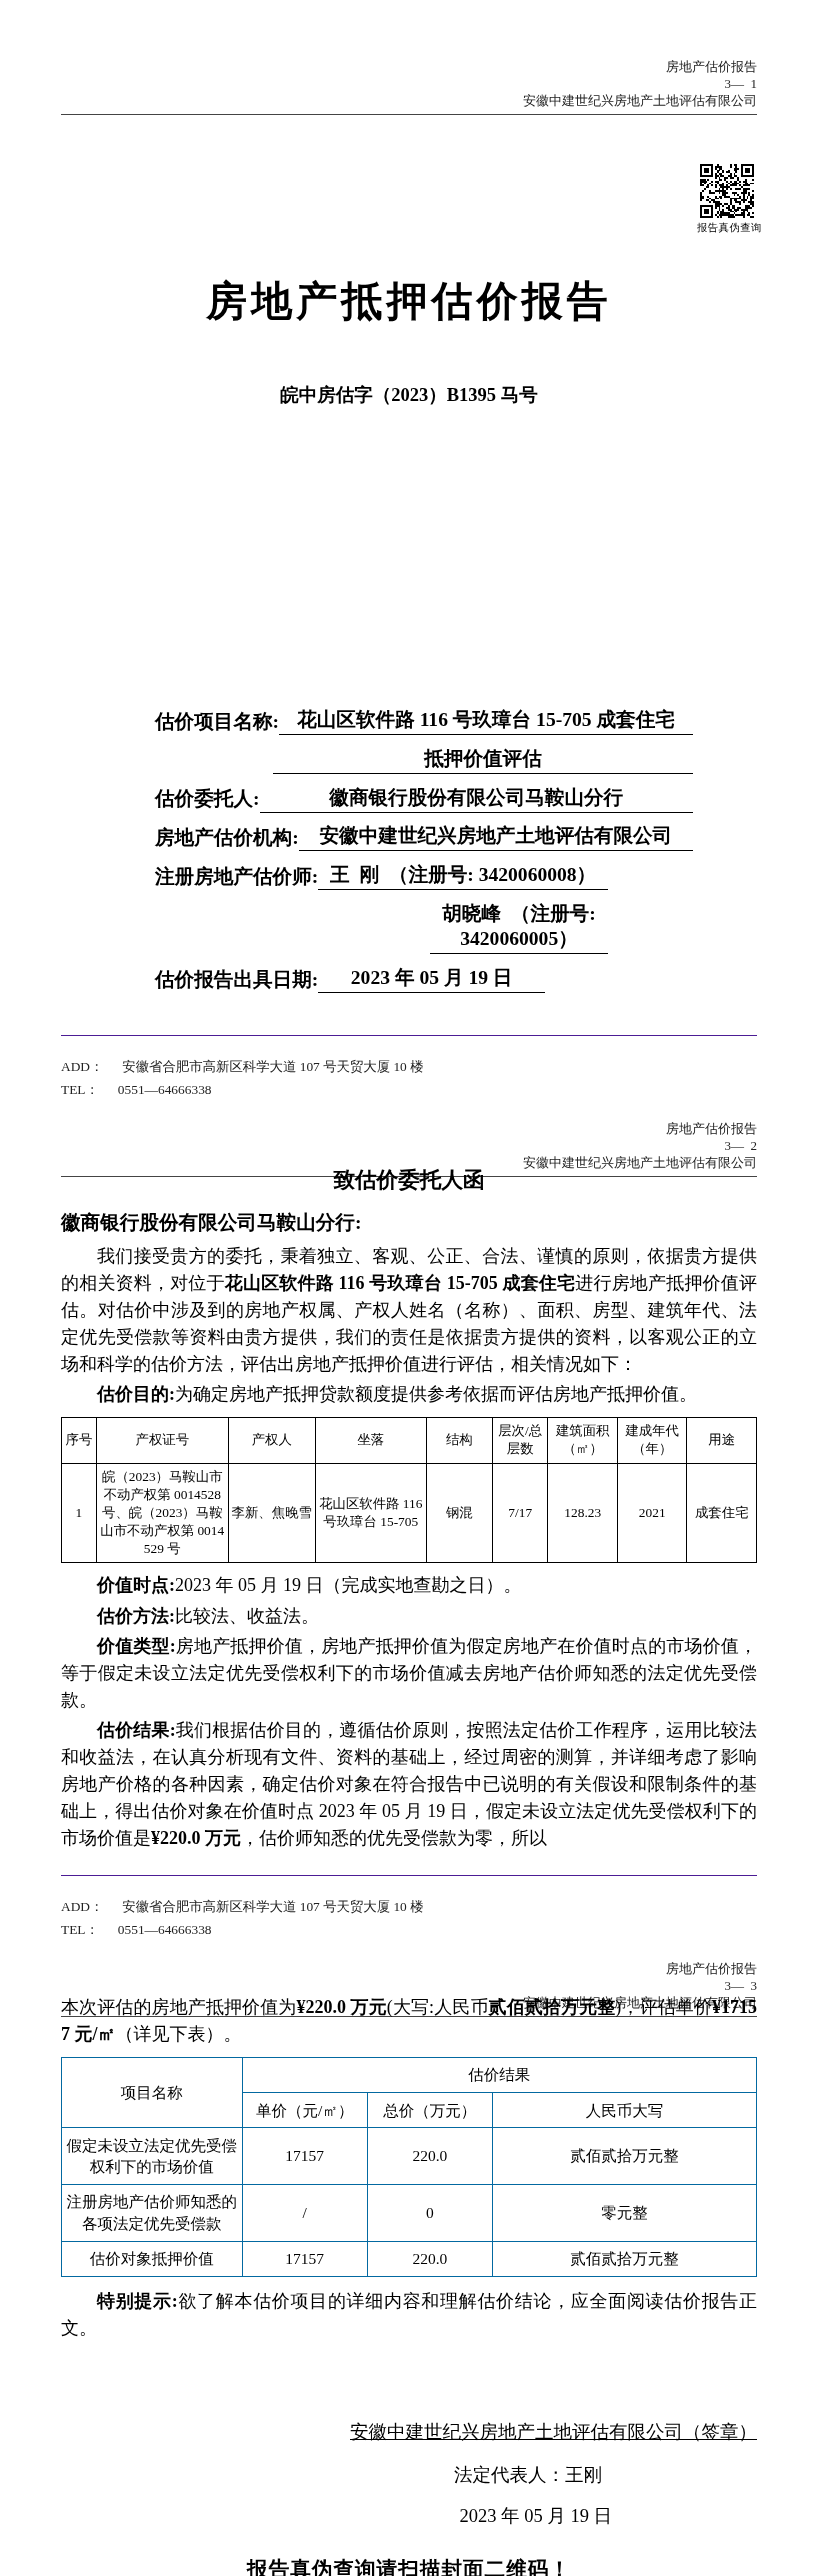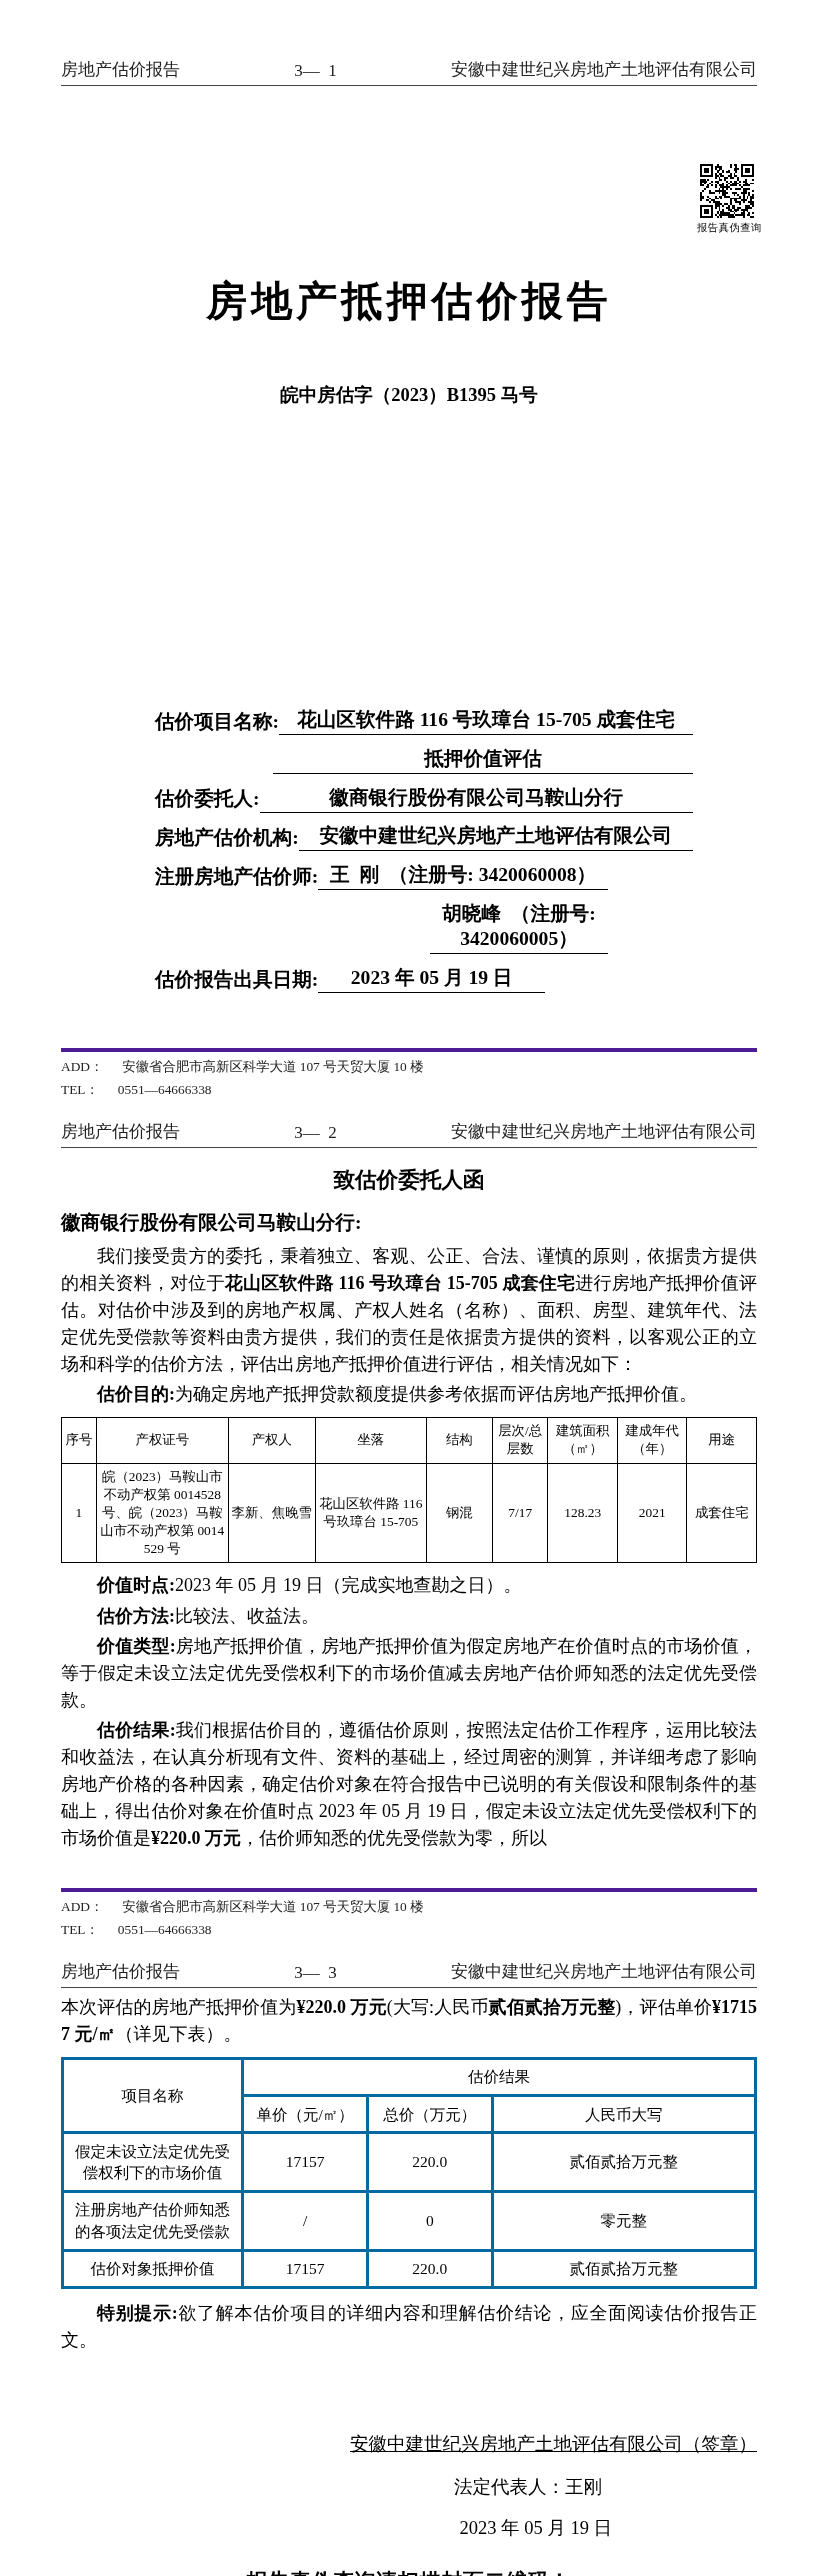--- a/index.html
+++ b/index.html
@@ -12,30 +12,30 @@
   .doc{width:818px;}
   .page{position:relative;width:818px;background:#fff;overflow:hidden;}
   .page-1{height:1109px;}
   .page-2{height:840px;}
   .page-3{height:1351px;}
 
   
   .page-header{
     position:absolute;left:61px;right:61px;
     display:flex;justify-content:space-between;align-items:flex-end;
-    font-size:17px;color:#222;
-    border-bottom:1px solid #444;padding-bottom:4.1px;
+    font-size:13px;color:#222;
+    border-bottom:1px solid #444;padding-bottom:4.1px;flex-direction:column;
   }
   .page-1 .page-header{top:58px;}
   .page-2 .page-header,.page-3 .page-header{top:11.3px;}
   .ph-center{white-space:pre;}
   .page-footer{
     position:absolute;left:61px;right:61px;bottom:7.2px;
     font-size:13.4px;color:#222;
-    border-top:4px solid #4c1d95;padding-top:3px;line-height:1.75;
+    border-top:1px solid #4c1d95;padding-top:19px;line-height:1.75;
   }
   .pf-label{margin-right:15.5px;}
 
   
   .qr-block{position:absolute;top:164px;right:61px;width:60px;text-align:center;}
   .qr-code{width:54px;height:54px;display:block;margin:0 auto;}
   .qr-caption{font-size:10.3px;margin-top:3.1px;white-space:nowrap;letter-spacing:0.5px;}
   .doc-title{
     position:absolute;top:274px;left:0;width:100%;margin:0;
     text-align:center;font-size:41px;font-weight:700;letter-spacing:4.1px;
@@ -63,21 +63,21 @@
   .no-indent{text-indent:0;}
 
   table{border-collapse:collapse;table-layout:fixed;width:100%;}
   .prop-table{margin:9.3px 0;font-size:13.4px;line-height:1.35;}
   .prop-table td{
     border:1px solid #000;text-align:center;vertical-align:middle;
     padding:4.1px 2.6px;word-break:break-all;
   }
   .result-table{margin:9.3px 0 11.3px;font-size:15.5px;line-height:1.4;}
   .result-table td{
-    border:3px solid #0369a1;text-align:center;vertical-align:middle;
+    border:1px solid #0369a1;text-align:center;vertical-align:middle;
     padding:6.2px 4.1px;word-break:break-all;
   }
 
   .sig-company{text-align:right;font-size:18.5px;margin-top:77px;text-decoration:underline;}
   .sig-rep{text-align:right;font-size:18.5px;margin-top:17.5px;padding-right:155px;}
   .sig-date{text-align:right;font-size:18.5px;margin-top:16.5px;padding-right:145px;}
   .qr-note{text-align:center;font-size:20.6px;font-weight:700;margin-top:27px;letter-spacing:1px;}
 </style>
 </head>
 <body>

